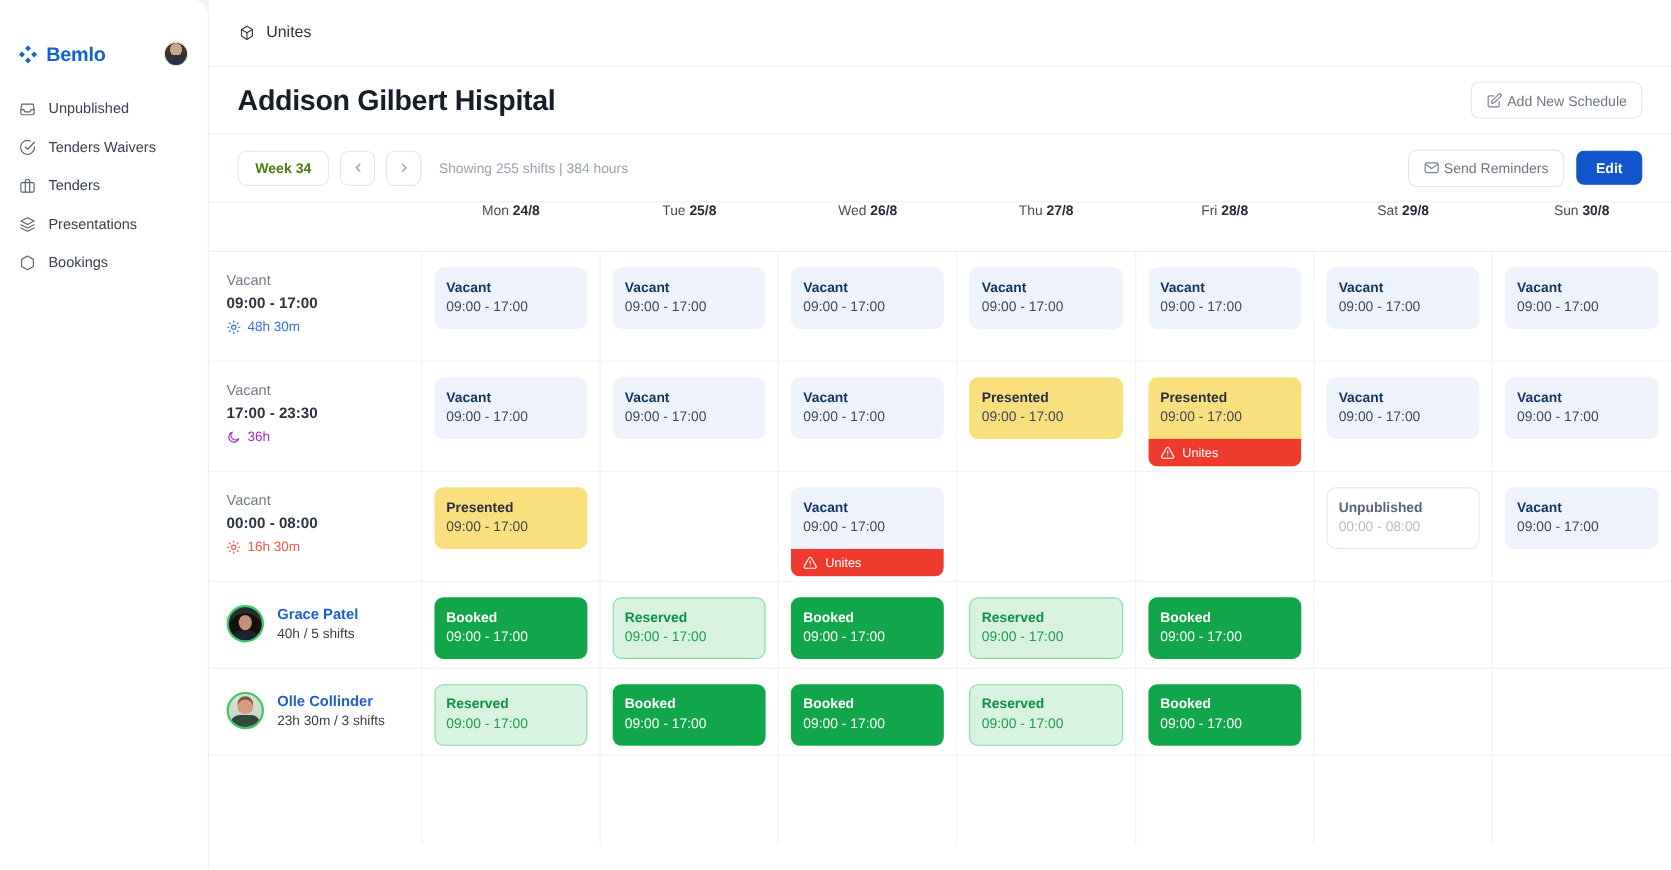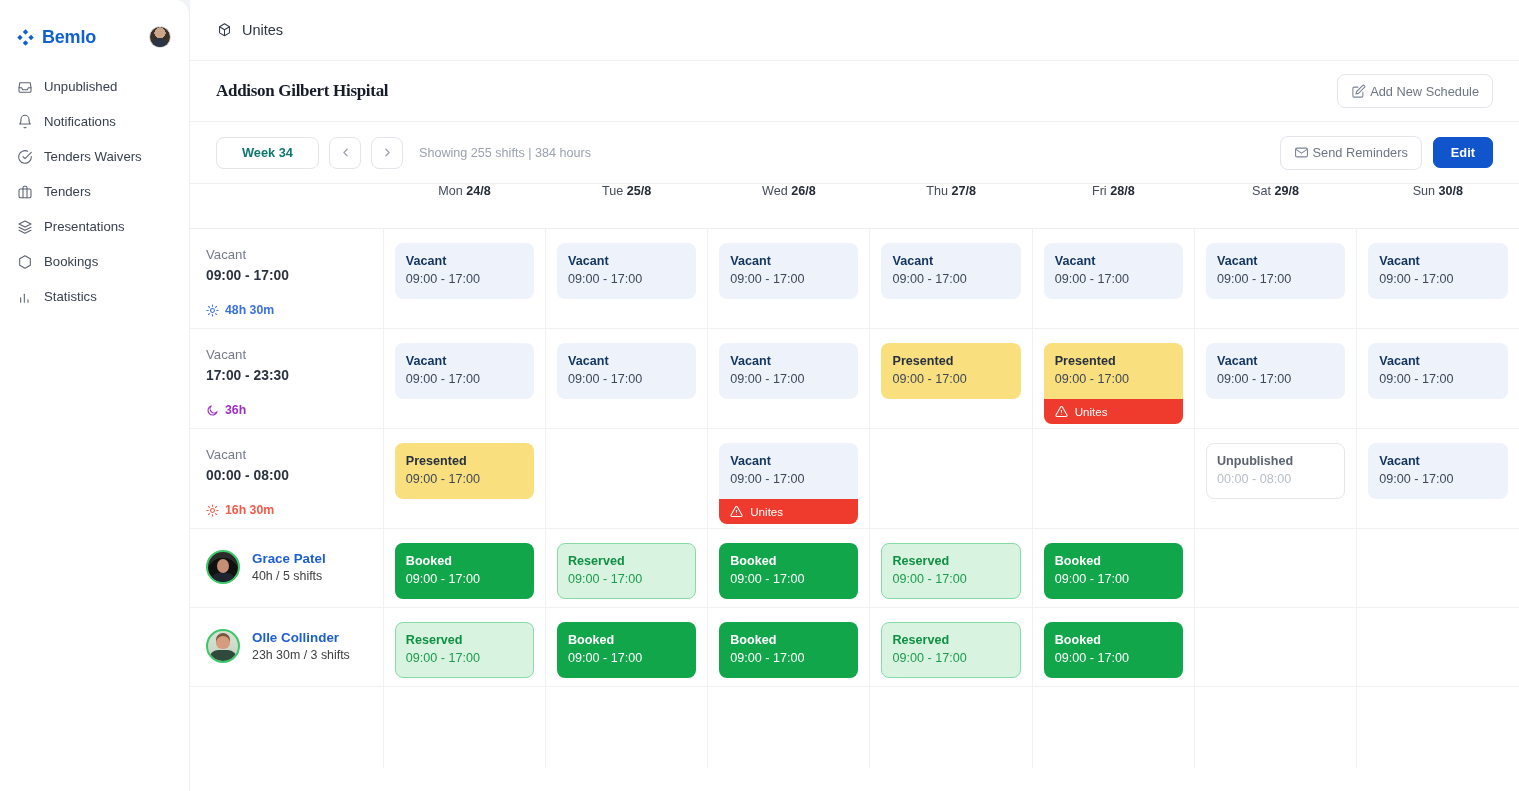--- a/index.html
+++ b/index.html
@@ -14,21 +14,21 @@
   
   .sidebar {
     width: 190px; height: 791px; background: #ffffff;
     border-right: 1px solid #eceef1;
     border-top-right-radius: 14px;
     display: flex; flex-direction: column;
     flex: 0 0 190px;
   }
   .brand-row {
     display:flex; align-items:center; justify-content:space-between;
-    padding: 26px 18px 18px 16px;
+    padding: 38px 18px 18px 16px;
   }
   .brand { display:flex; align-items:center; gap:7px; }
   .brand-logo { width:19px; height:19px; display:block; }
   .brand-name { font-size:18px; font-weight:700; color:#1062cf; letter-spacing:-0.2px; }
   .avatar-top {
     width:22px; height:22px; border-radius:50%;
     background: radial-gradient(circle at 50% 30%, #c9a58c 0 32%, #3b3127 33% 100%);
     border:1px solid #d8dce1; overflow:hidden; position:relative; flex:0 0 22px;
   }
   .avatar-top::after{
@@ -54,41 +54,41 @@
     height:61px; flex:0 0 61px; display:flex; align-items:center;
     padding:0 26px; border-bottom:1px solid #eef0f3; gap:9px;
   }
   .topbar-ico { width:17px; height:17px; color:#333c4a; display:block; }
   .topbar-title { font-size:14.5px; color:#2b3442; }
 
   .titlebar {
     height:61px; flex:0 0 61px; display:flex; align-items:center;
     justify-content:space-between; padding:0 26px; border-bottom:1px solid #eef0f3;
   }
-  .page-title { font-size:17px; font-weight:700; color:#161d28; letter-spacing:-0.3px;font-family:Liberation Serif, serif; }
+  .page-title { font-size:26px; font-weight:700; color:#161d28; letter-spacing:-0.3px; }
   .btn {
     display:inline-flex; align-items:center; gap:4px;
     border:1px solid #e2e5ea; background:#fff; border-radius:8px;
     height:34px; padding:0 13px; font-size:12.8px; color:#6d7684; cursor:pointer;
     white-space:nowrap;
   }
   .btn-ico { width:15px; height:15px; color:#7b8392; flex:0 0 15px; display:block; }
   .btn-primary {
     background:#1155cc; border-color:#1155cc; color:#fff; font-weight:600;
     padding:0 17px; height:31px; border-radius:7px; font-size:12.8px;
   }
 
   .toolbar {
     height:62px; flex:0 0 62px; display:flex; align-items:center;
     justify-content:space-between; padding:0 26px; border-bottom:1px solid #eef0f3;
   }
   .toolbar-left { display:flex; align-items:center; gap:10px; }
   .week-btn {
     border:1px solid #e2e5ea; background:#fff; border-radius:8px;
-    height:32px; padding:0 25px; font-size:12.8px; font-weight:700; color:#0f766e;
+    height:32px; padding:0 15px; font-size:12.8px; font-weight:700; color:#4d7c0f;
     display:inline-flex; align-items:center; cursor:pointer;
   }
   .nav-arrow {
     width:32px; height:32px; border:1px solid #e2e5ea; border-radius:8px;
     background:#fff; display:inline-flex; align-items:center; justify-content:center;
     cursor:pointer; color:#98a0ad;
   }
   .nav-arrow svg { width:13px; height:13px; display:block; }
   .meta-text { font-size:12.6px; color:#9aa2af; margin-left:6px; }
   .toolbar-right { display:flex; align-items:center; gap:11px; }
@@ -111,21 +111,21 @@
     border-bottom:1px solid #eff1f3; border-left:1px solid #eff1f3;
     height:100px;
   }
   tbody td.rowlabel { border-left:none; padding:16px 0 0 16px; }
   tbody tr.staffrow td { height:79px; }
   tbody tr.staffrow td.rowlabel { padding:0 0 0 16px; vertical-align:middle; }
   tbody tr.tail td { height:82px; border-bottom:none; }
 
   .rl-name { font-size:13.2px; color:#737b88; line-height:1.55; }
   .rl-time { font-size:13.8px; font-weight:700; color:#2b3340; line-height:1.6; }
-  .rl-sum { display:flex; align-items:center; gap:6px; margin-top:16px; font-size:12.3px; font-weight:700; }
+  .rl-sum { display:flex; align-items:center; gap:6px; margin-top:3px; font-size:12.3px; font-weight:400; }
   .rl-sum svg { width:13px; height:13px; display:block; }
   .sum-blue { color:#3b6fe0; }
   .sum-purple { color:#9c2ec0; }
   .sum-red { color:#f05a4a; }
 
   .person { display:flex; align-items:center; gap:12px; }
   .pav {
     width:34px; height:34px; border-radius:50%; flex:0 0 34px;
     border:2px solid #3cc76a; overflow:hidden; position:relative; background:#dfe4ea;
   }
@@ -205,29 +205,20 @@
     </div>
     <nav class="nav">
         <div class="nav-item">
           <span>
             <svg class="nav-ico" viewBox="0 0 24 24" fill="none" stroke="currentColor" stroke-width="1.6" stroke-linecap="round" stroke-linejoin="round">
               <path d="M3 13h4l1.5 3h7L17 13h4"></path>
               <path d="M4.2 5.5h15.6L21 13v5a2 2 0 0 1-2 2H5a2 2 0 0 1-2-2v-5z"></path>
             </svg>
           </span>
           <span>Unpublished</span>
-        </div>
-        <div class="nav-item">
-          <span>
-            <svg class="nav-ico" viewBox="0 0 24 24" fill="none" stroke="currentColor" stroke-width="1.6" stroke-linecap="round" stroke-linejoin="round">
-              <path d="M18 8a6 6 0 0 0-12 0c0 6-2 7-2 7h16s-2-1-2-7"></path>
-              <path d="M10.5 20a2 2 0 0 0 3 0"></path>
-            </svg>
-          </span>
-          <span>Notifications</span>
         </div>
         <div class="nav-item">
           <span>
             <svg class="nav-ico" viewBox="0 0 24 24" fill="none" stroke="currentColor" stroke-width="1.6" stroke-linecap="round" stroke-linejoin="round">
               <path d="M21.5 11.2V12a9.5 9.5 0 1 1-5.6-8.7"></path>
               <path d="M9 11.5l3 3 9.5-9.5"></path>
             </svg>
           </span>
           <span>Tenders Waivers</span>
         </div>
@@ -252,30 +243,20 @@
           <span>Presentations</span>
         </div>
         <div class="nav-item">
           <span>
             <svg class="nav-ico" viewBox="0 0 24 24" fill="none" stroke="currentColor" stroke-width="1.6" stroke-linecap="round" stroke-linejoin="round">
               <path d="M12 2.6l8 4.6v9.6l-8 4.6-8-4.6V7.2z"></path>
             </svg>
           </span>
           <span>Bookings</span>
         </div>
-        <div class="nav-item">
-          <span>
-            <svg class="nav-ico" viewBox="0 0 24 24" fill="none" stroke="currentColor" stroke-width="1.6" stroke-linecap="round" stroke-linejoin="round">
-              <path d="M5.5 20V13"></path>
-              <path d="M11 20V8"></path>
-              <path d="M16.5 20v-4"></path>
-            </svg>
-          </span>
-          <span>Statistics</span>
-        </div>
       </nav>
   </aside>
 
   <section class="main">
 
     <div class="topbar">
       <span>
         <svg class="topbar-ico" viewBox="0 0 24 24" fill="none" stroke="currentColor" stroke-width="1.5" stroke-linejoin="round">
           <path d="M12 2.5l7 4.2v8.6l-7 4.2-7-4.2V6.7z"></path>
             <path d="M5 6.7l7 4.2 7-4.2"></path>

